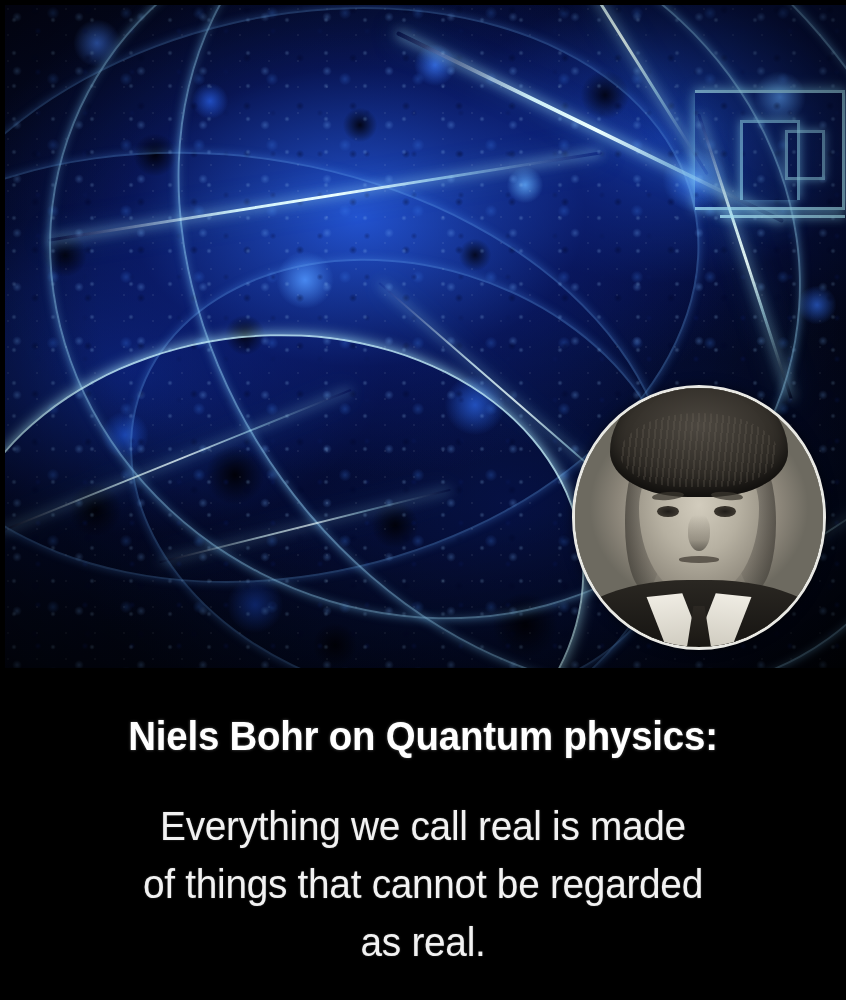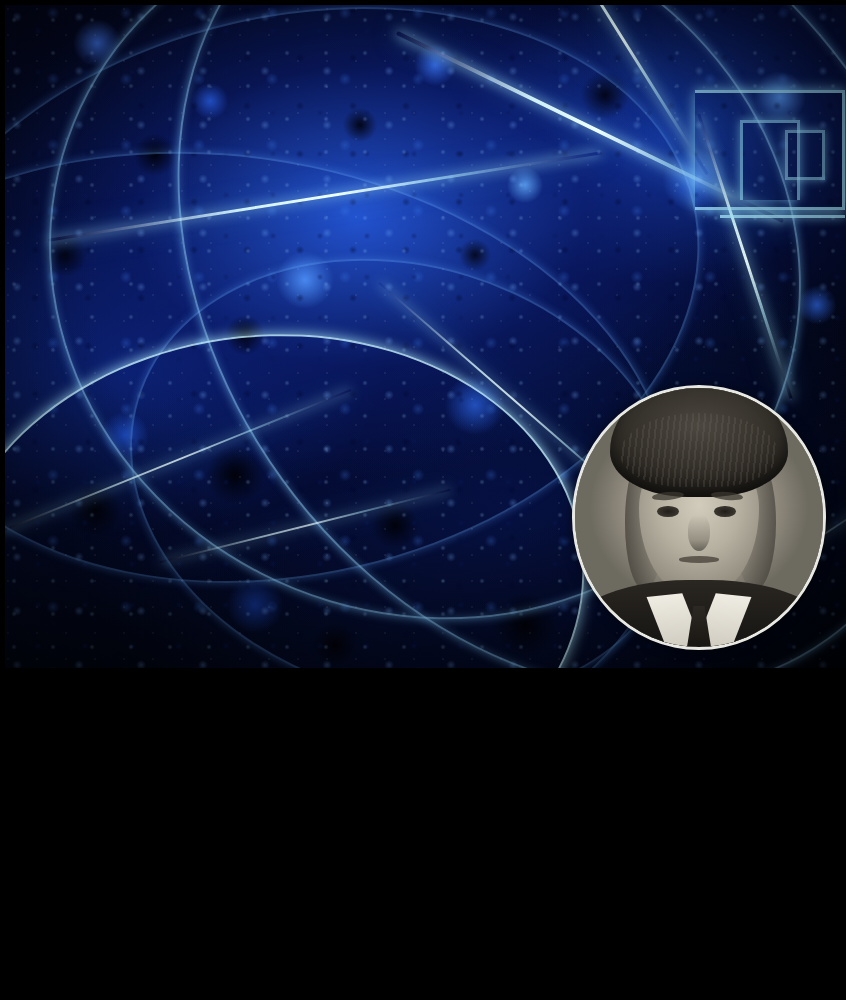--- a/index.html
+++ b/index.html
@@ -350,14 +350,22 @@
     <div class="ph-eye-l"></div>
     <div class="ph-eye-r"></div>
     <div class="ph-nose"></div>
     <div class="ph-mouth"></div>
     <div class="ph-suit"></div>
     <div class="ph-collar-l"></div>
     <div class="ph-collar-r"></div>
     <div class="ph-tie"></div>
   </div>
 
+  <div class="caption">
+    <div class="caption-title">Niels Bohr on Quantum physics:</div>
+    <div class="caption-quote">
+      <span class="qline">Everything we call real is made</span>
+      <span class="qline">of things that cannot be regarded</span>
+      <span class="qline">as real.</span>
+    </div>
+  </div>
 
 </div>
 
 </body></html>

